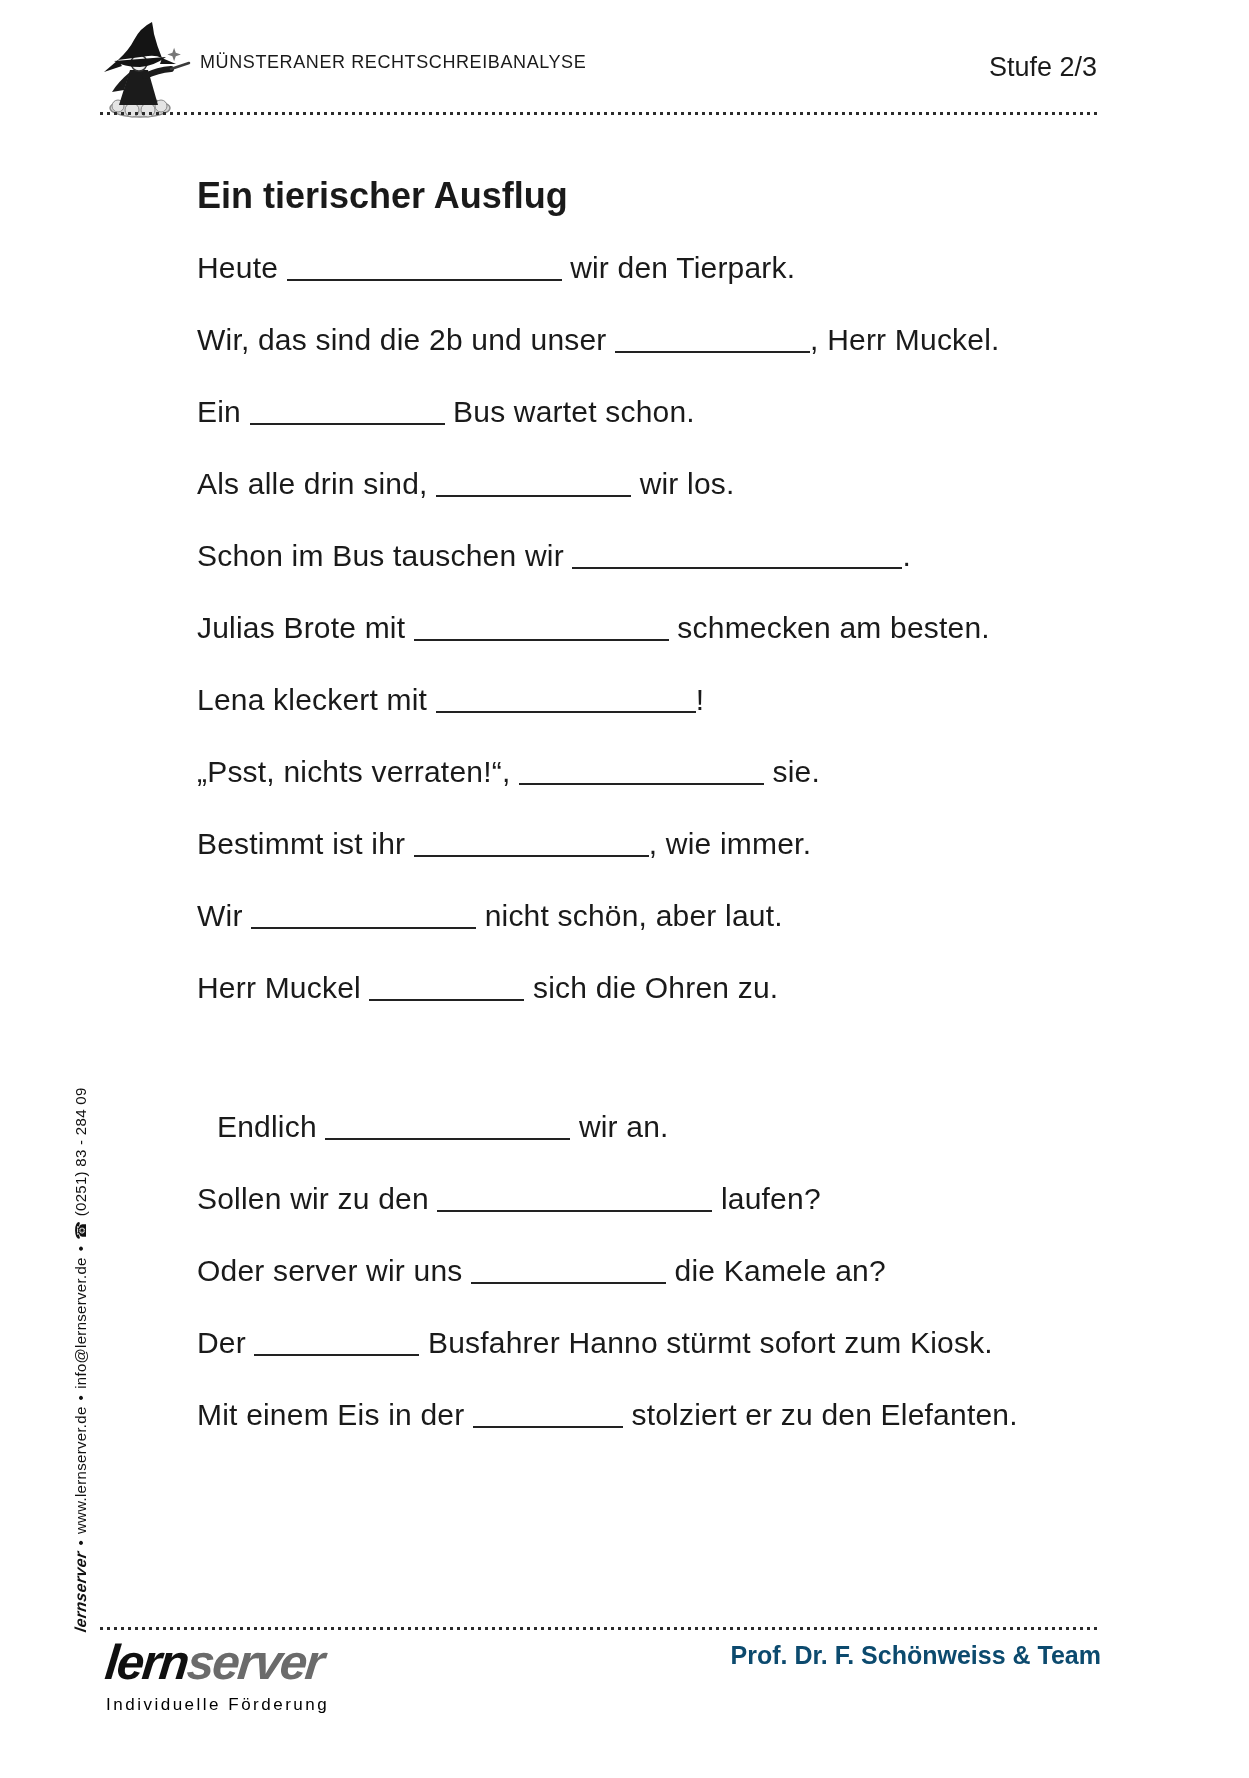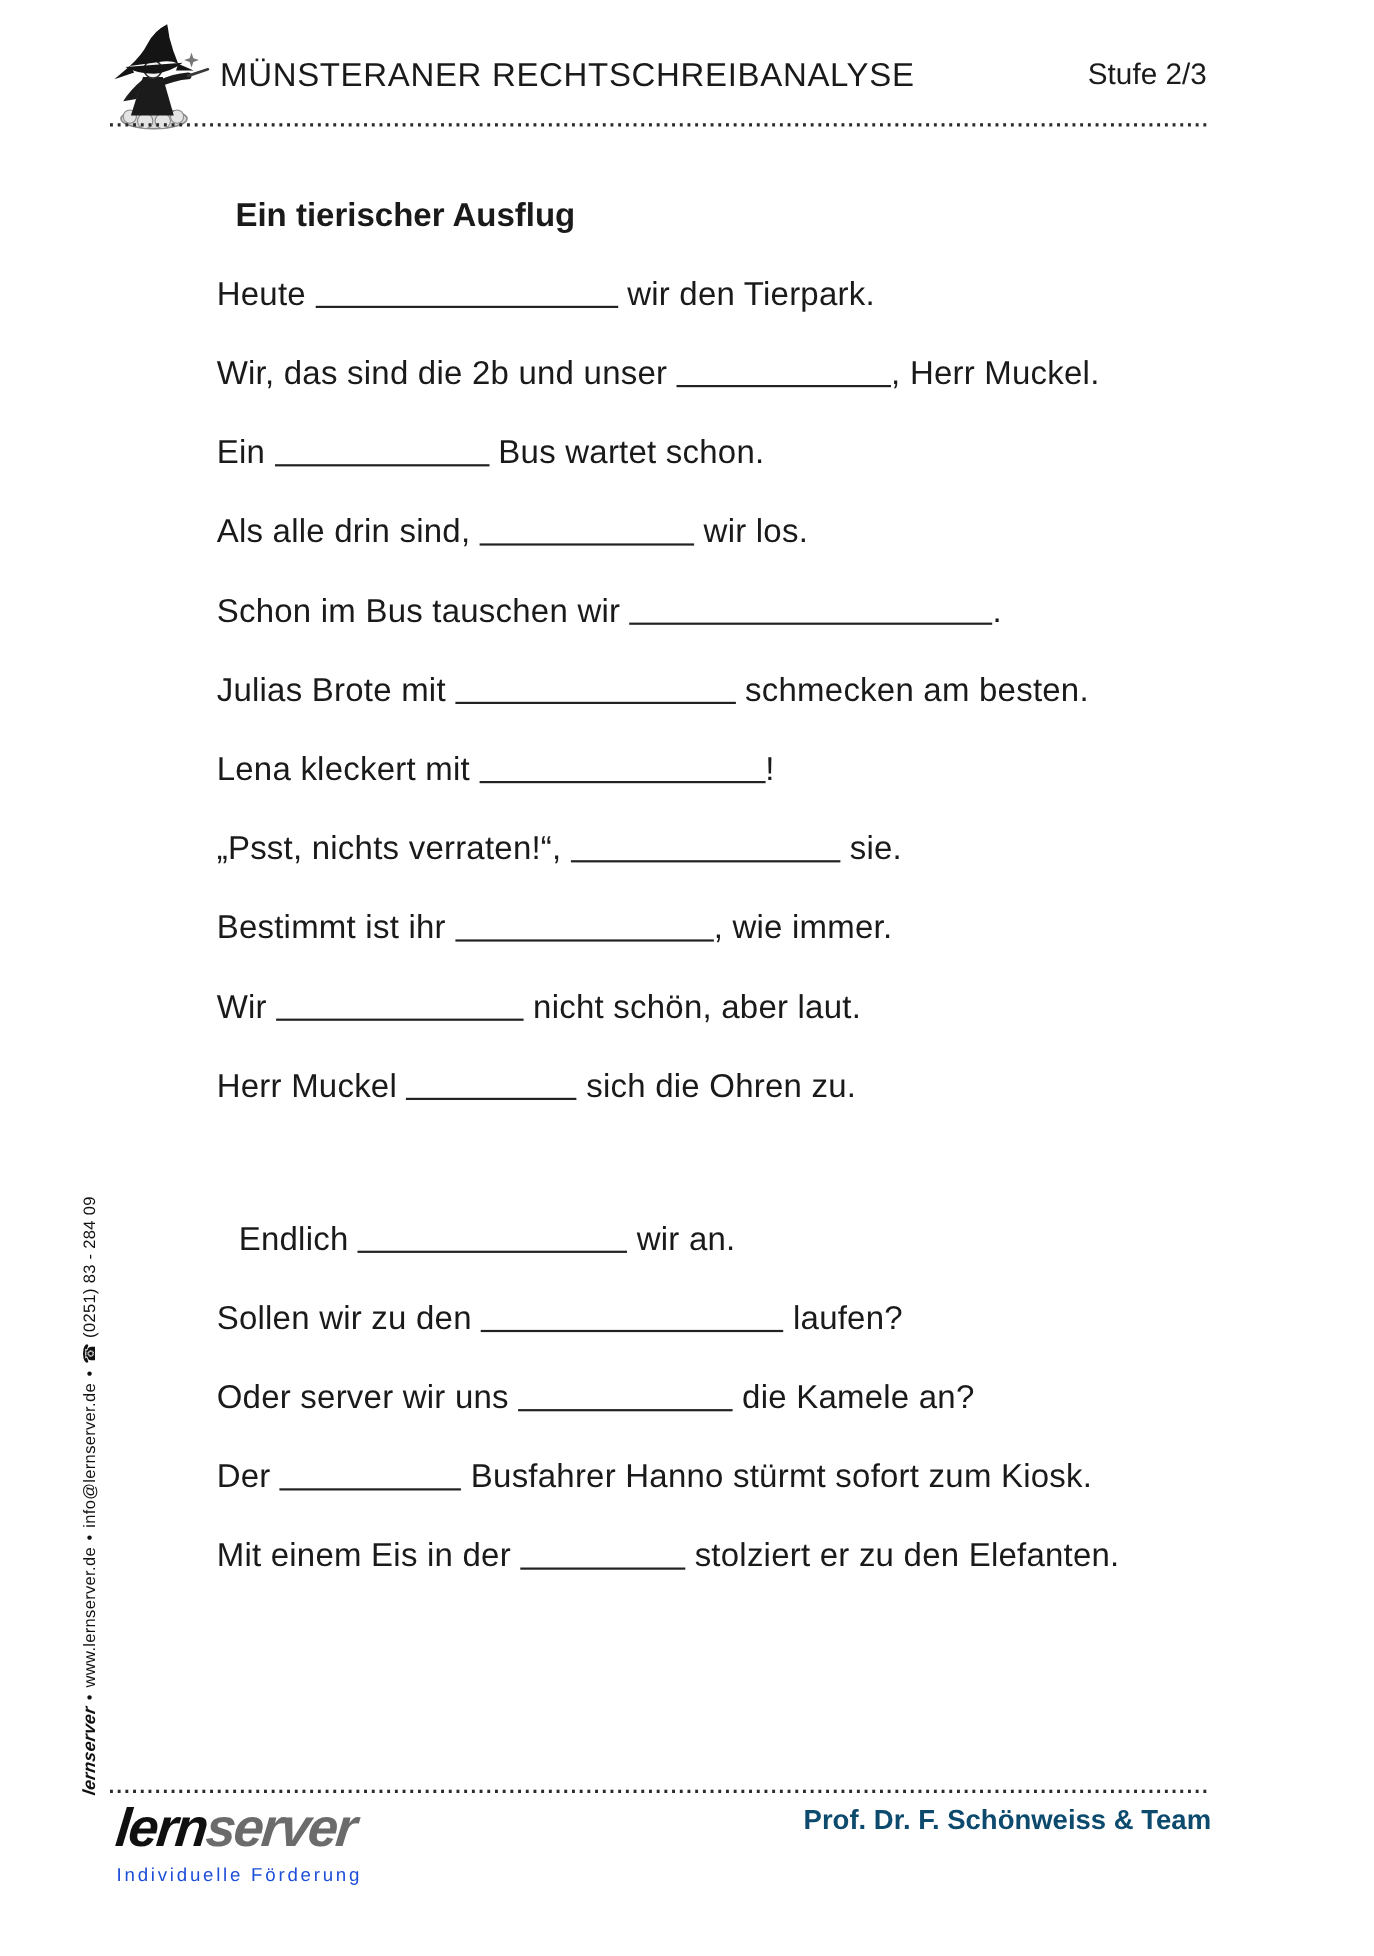--- a/index.html
+++ b/index.html
@@ -11,41 +11,41 @@
     font-family: "Liberation Sans", sans-serif;
     color: #1a1a1a;
   }
   
   .witch {
     position: absolute; left: 88px; top: 20px;
     width: 112px; height: 100px;
   }
   .header-title {
     position: absolute; left: 200px; top: 52px;
-    font-size: 30px; letter-spacing: 0.6px;
+    font-size: 18px; letter-spacing: 0.6px;
     white-space: nowrap;
   }
   .stufe {
     position: absolute; right: 152px; top: 52px;
     font-size: 27px; white-space: nowrap;
   }
   .rule {
     position: absolute; left: 100px; width: 1000px; height: 4px;
     background-image: repeating-linear-gradient(to right, #2b2b2b 0 3px, transparent 3px 7px);
     background-size: 7px 3px; background-repeat: repeat-x; background-position: left center;
   }
   .rule-top { top: 111px; }
   .rule-bottom { top: 1626px; }
   
   .content {
     position: absolute; left: 197px; top: 160px; width: 980px;
   }
   .ws-title {
-    font-size: 30px; font-weight: bold;
-    height: 72px; line-height: 72px; white-space: nowrap; margin-left: 17px;
+    font-size: 36px; font-weight: bold;
+    height: 72px; line-height: 72px; white-space: nowrap;
   }
   .line {
     font-size: 30px; height: 72px; line-height: 72px;
     white-space: nowrap; letter-spacing: 0.2px;
   }
   .line.gap-before { margin-top: 67px; margin-left: 20px; }
   .blank {
     display: inline-block; height: 5px;
     border-bottom: 2px solid #222;
     position: relative; top: 3px;
@@ -67,21 +67,21 @@
     position: absolute; left: 103px; top: 1638px;
     font-size: 49px; font-weight: bold; font-style: italic;
     letter-spacing: -2px; line-height: 1;
     transform: skewX(-6deg); transform-origin: left bottom;
     white-space: nowrap;
   }
   .footer-logo .p1 { color: #101010; }
   .footer-logo .p2 { color: #6b6b6b; }
   .footer-tagline {
     position: absolute; left: 106px; top: 1695px;
-    font-size: 17px; letter-spacing: 2.5px; color: #1d4ed8;
+    font-size: 17px; letter-spacing: 2.5px; color: #000000;
     white-space: nowrap;
   }
   .footer-credit {
     position: absolute; right: 148px; top: 1641px;
     font-size: 25px; font-weight: bold; color: #0c4a6e;
     white-space: nowrap;
   }
 </style>
 </head>
 <body>

